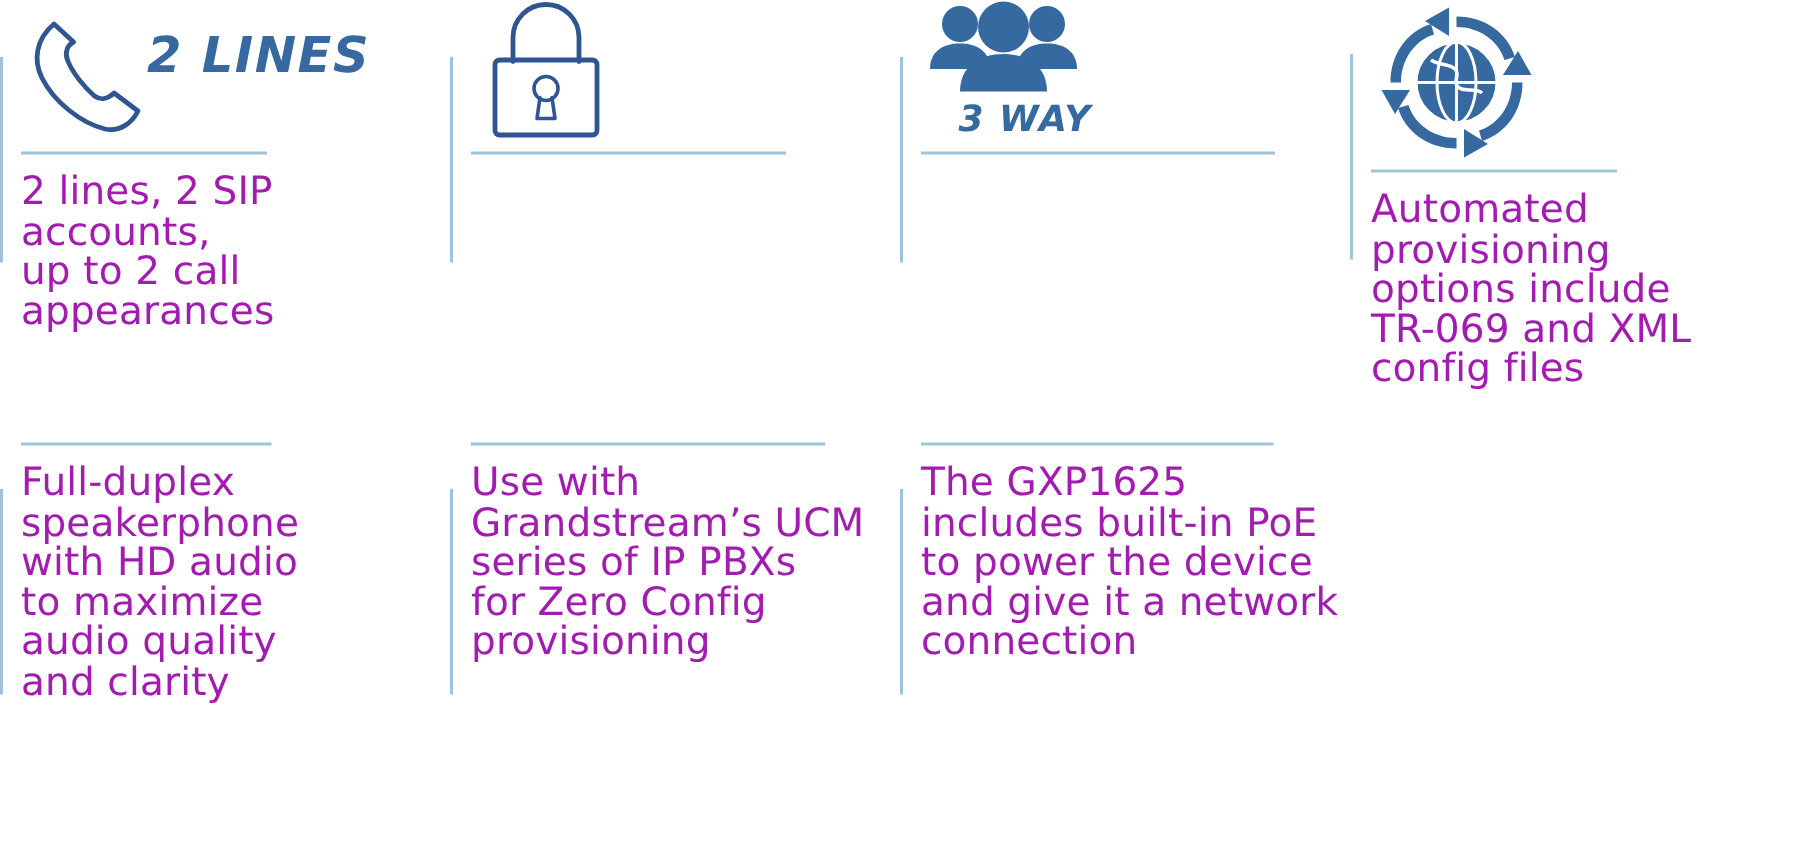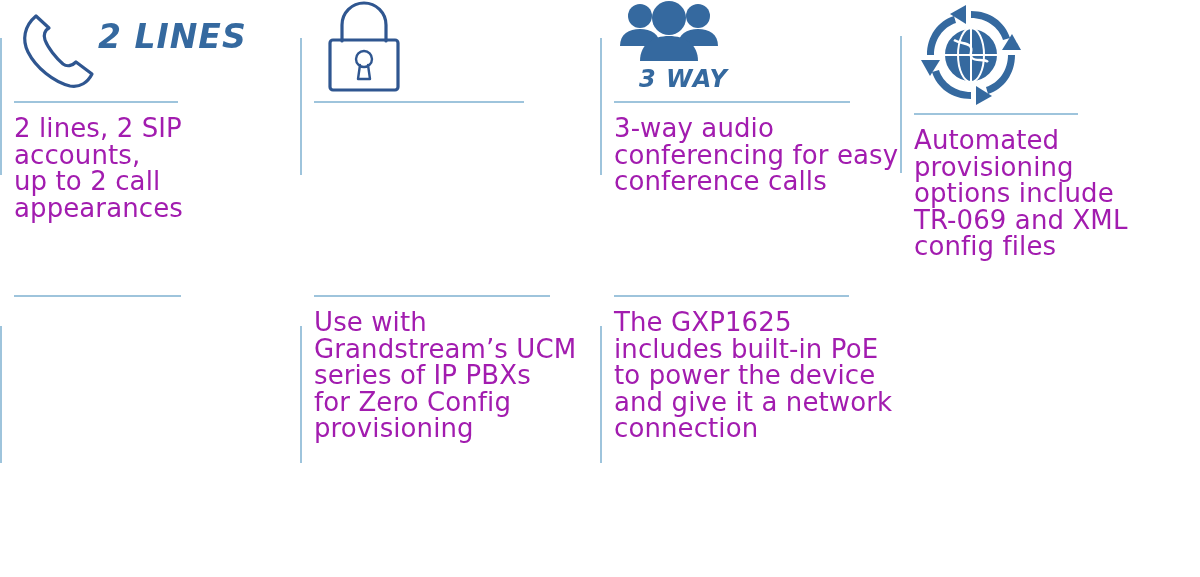--- a/index.html
+++ b/index.html
@@ -136,23 +136,20 @@
 
           <circle class="solid" cx="84" cy="17" r="12"></circle>
           <path class="solid" d="M64 47 C64 35 73 30 84 30 C95 30 104 35 104 47 Z"></path>
 
           <circle class="solid" cx="55" cy="19" r="17"></circle>
           <path class="solid" d="M26 62 C26 45 39 37 55 37 C71 37 84 45 84 62 Z"></path>
           <text class="solidtxt" x="25" y="88" font-size="24" letter-spacing="1">3 WAY</text>
         </svg>
       </div>
       <div class="hrule"></div>
-      <div class="desc">3-way audio
-conferencing for easy
-conference calls</div>
     </div>
 
 
     <div class="feature row2 c0">
       <div class="vrule"></div>
       <div class="iconzone">
         <svg class="icon" width="120" height="106" viewBox="0 0 120 106">
 
           <circle class="solid" cx="57" cy="55" r="27"></circle>
           <circle cx="57" cy="55" r="27" fill="none" stroke="#ffffff" stroke-width="2"></circle>
@@ -174,20 +171,26 @@
       <div class="desc">Automated
 provisioning
 options include
 TR-069 and XML
 config files</div>
     </div>
 
     <div class="feature row2 c1">
       <div class="vrule"></div>
       <div class="hrule"></div>
+      <div class="desc">Full-duplex
+speakerphone
+with HD audio
+to maximize
+audio quality
+and clarity</div>
     </div>
 
     <div class="feature row2 c2">
       <div class="vrule"></div>
       <div class="hrule"></div>
       <div class="desc">Use with
 Grandstream’s UCM
 series of IP PBXs
 for Zero Config
 provisioning</div>

